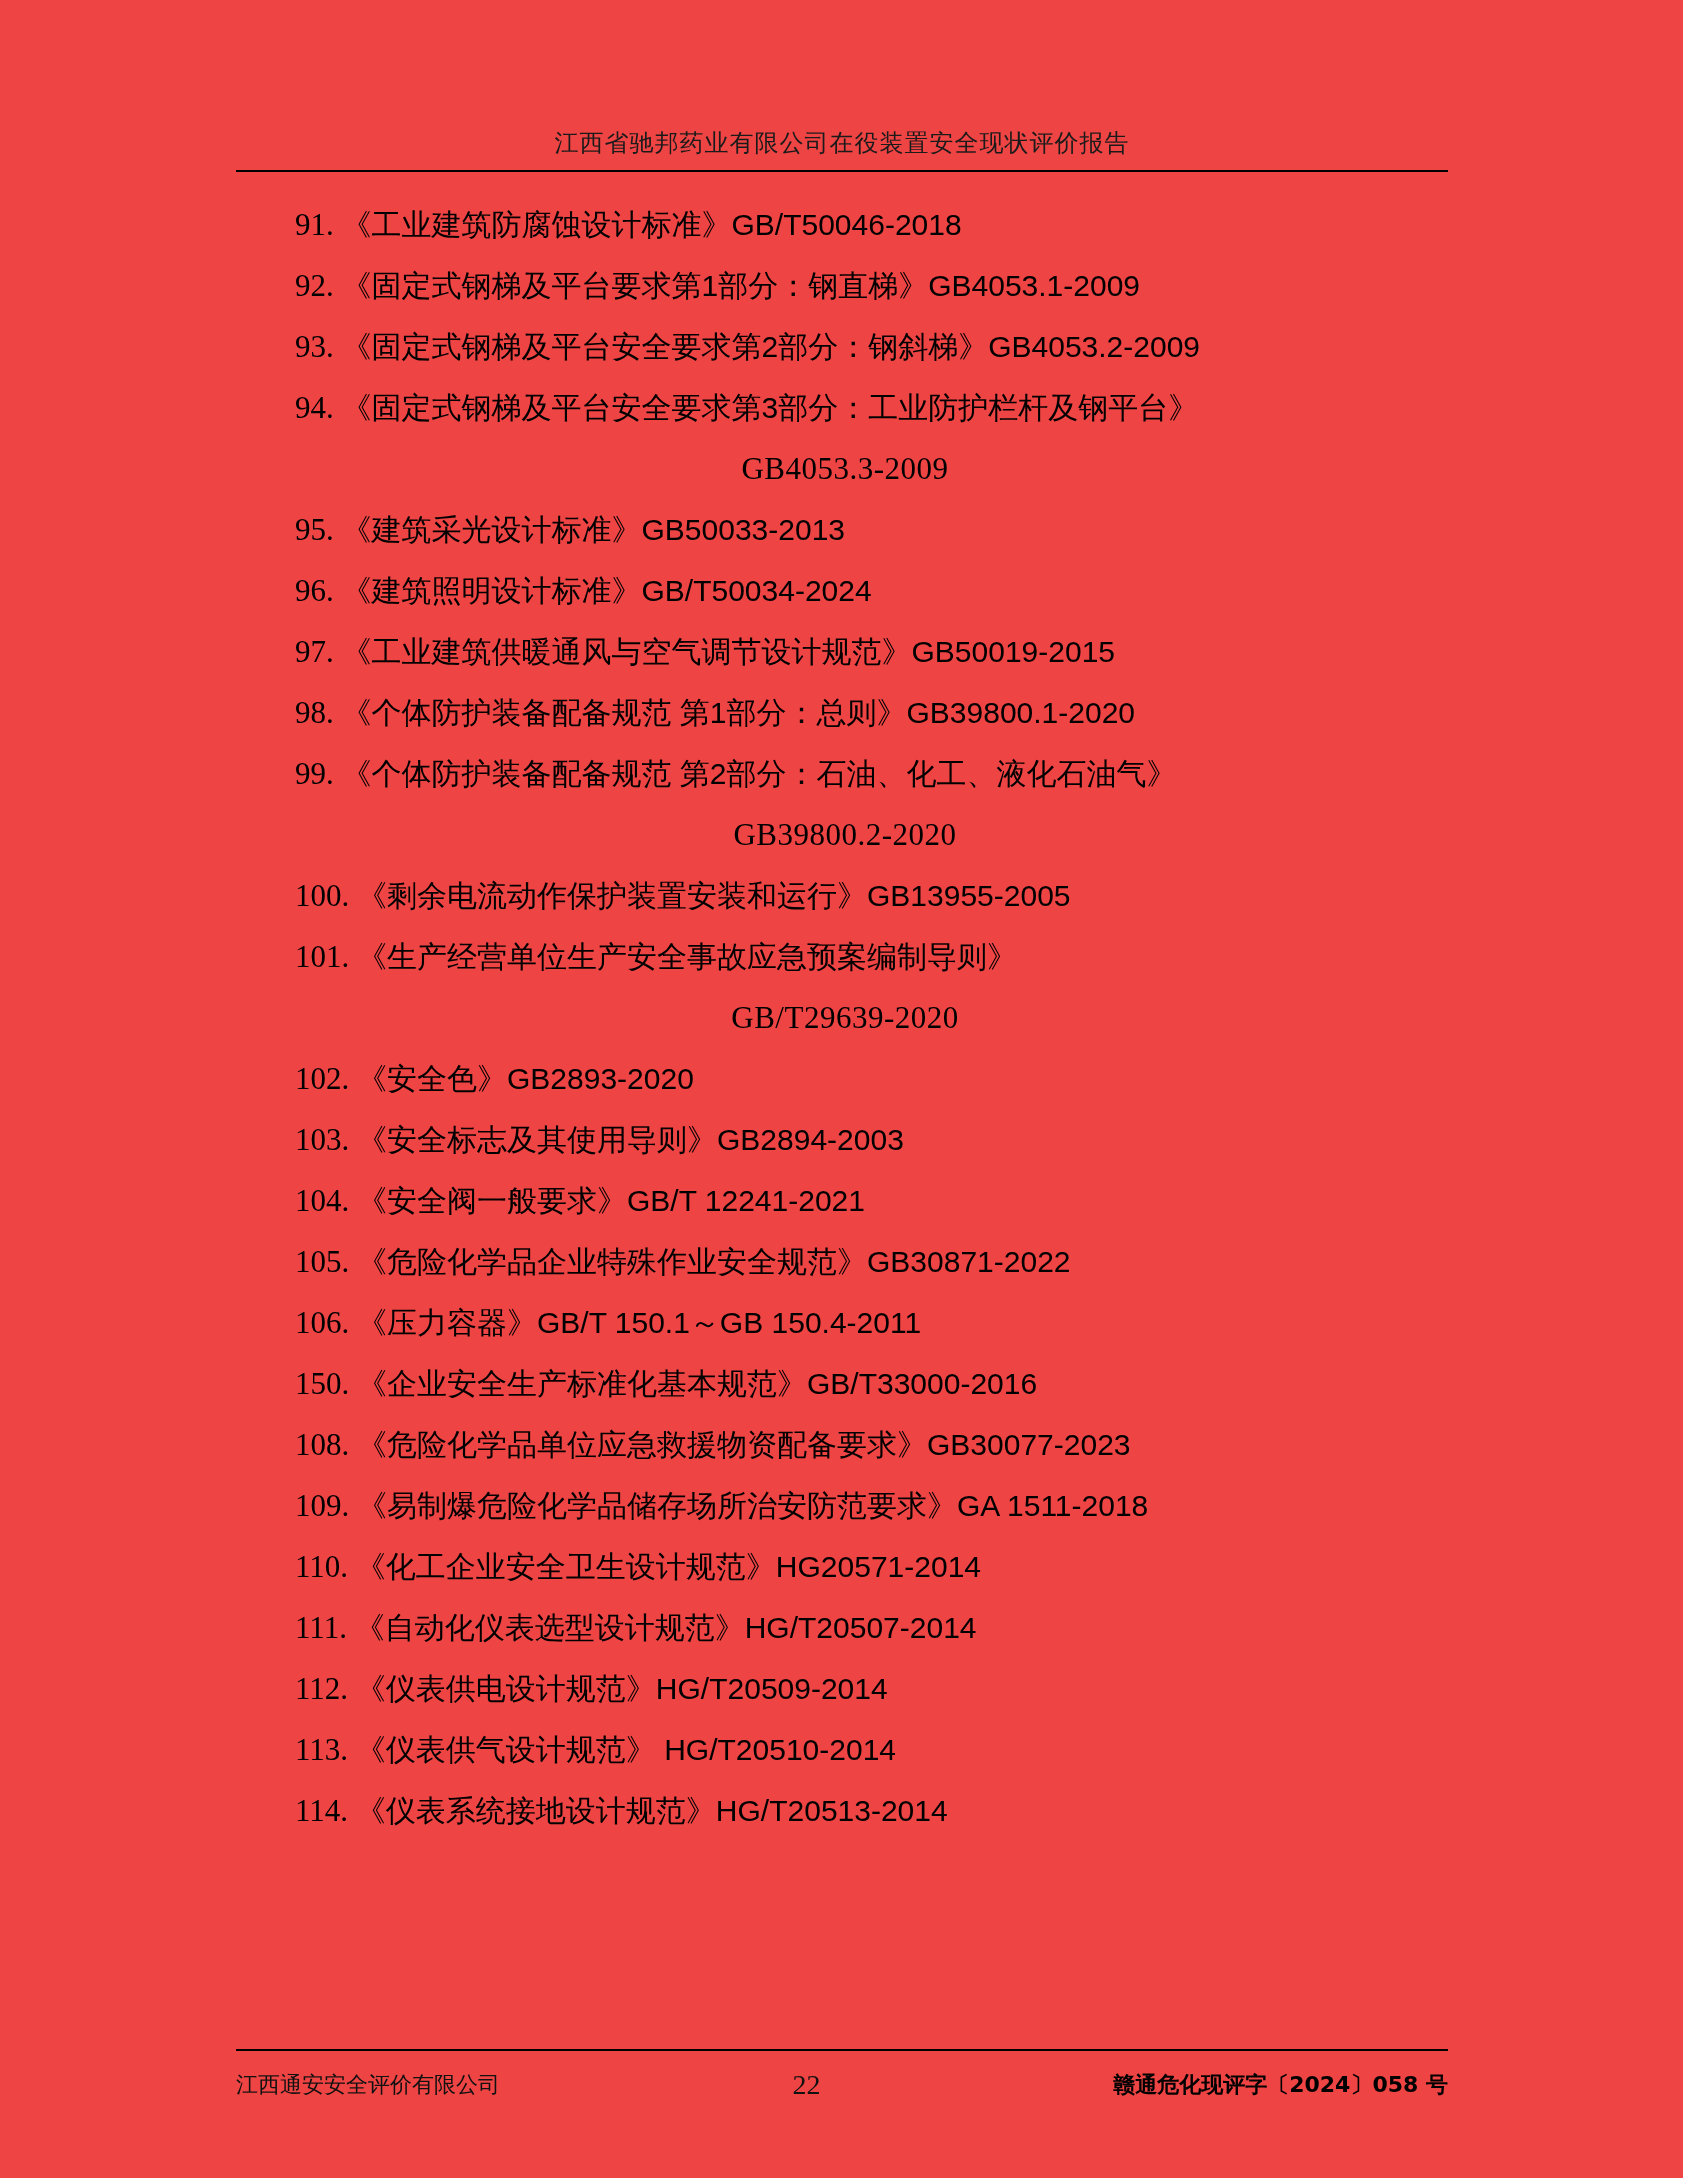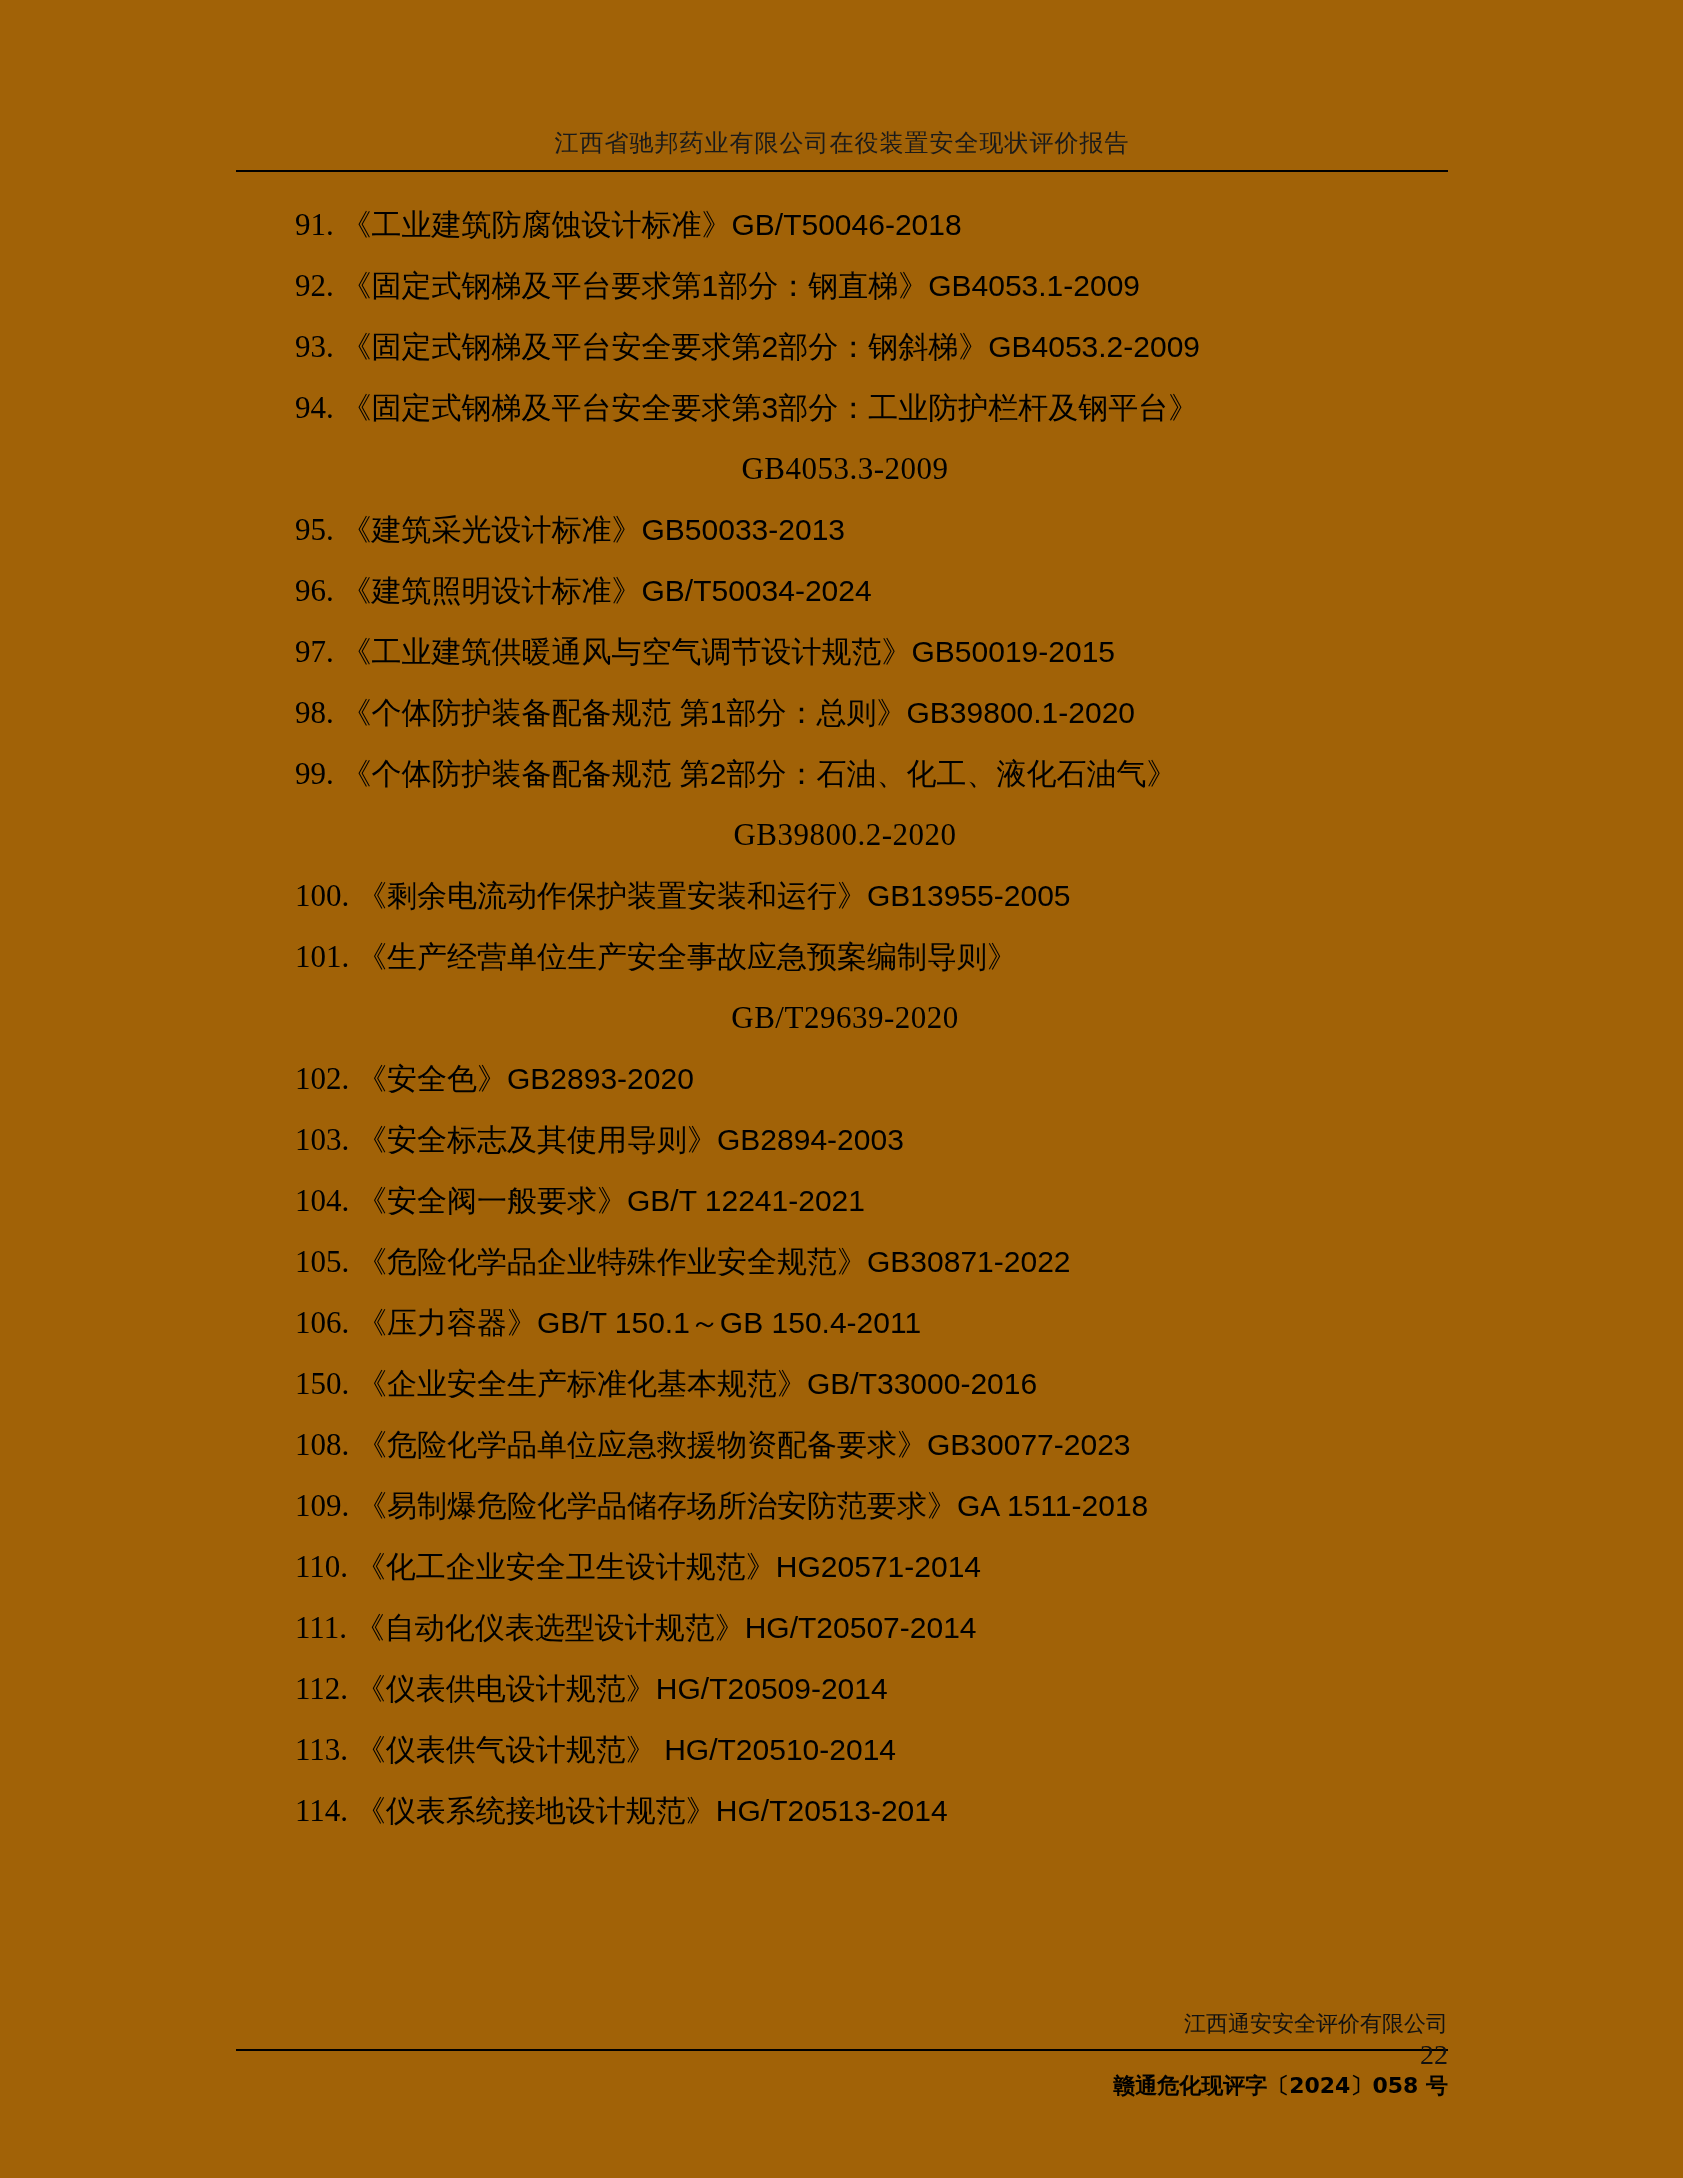--- a/index.html
+++ b/index.html
@@ -9,21 +9,21 @@
   }
   body {
     font-family: "Liberation Serif", "DejaVu Serif", serif;
     color: #000000;
   }
   .page {
     position: relative;
     width: 1683px;
     height: 2178px;
     margin: 0 auto;
-    background: #a16207;
+    background: #ef4444;
     box-sizing: border-box;
     overflow: hidden;
   }
   .header {
     position: absolute;
     top: 127px;
     left: 238px;
     width: 1208px;
     text-align: center;
     font-size: 24px;
@@ -77,24 +77,23 @@
     width: 1212px;
     height: 2px;
     background: #000000;
   }
   .footer {
     position: absolute;
     bottom: 77px;
     left: 236px;
     width: 1212px;
     display: flex;
-    align-items: flex-end;
+    align-items: center;
     justify-content: space-between;
     font-size: 22px;
-    flex-direction: column;
   }
   .footer-left {
     font-family: "DejaVu Sans", "Liberation Sans", sans-serif;
     color: #111111;
   }
   .footer-center {
     font-family: "Liberation Serif", serif;
     font-size: 28px;
     color: #111111;
   }

